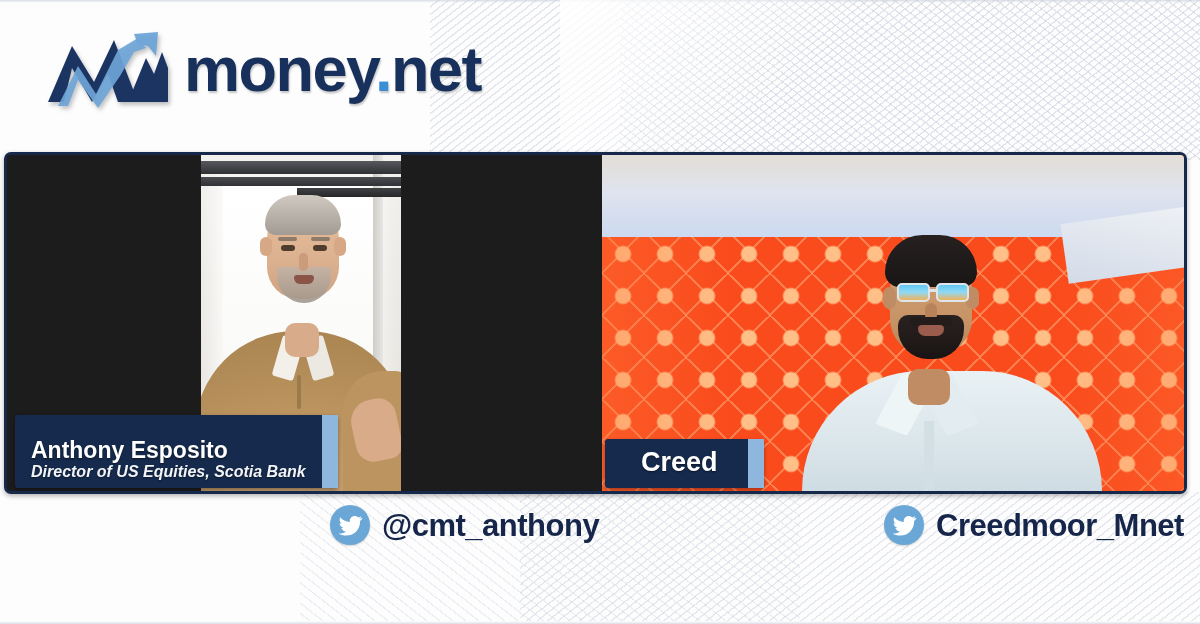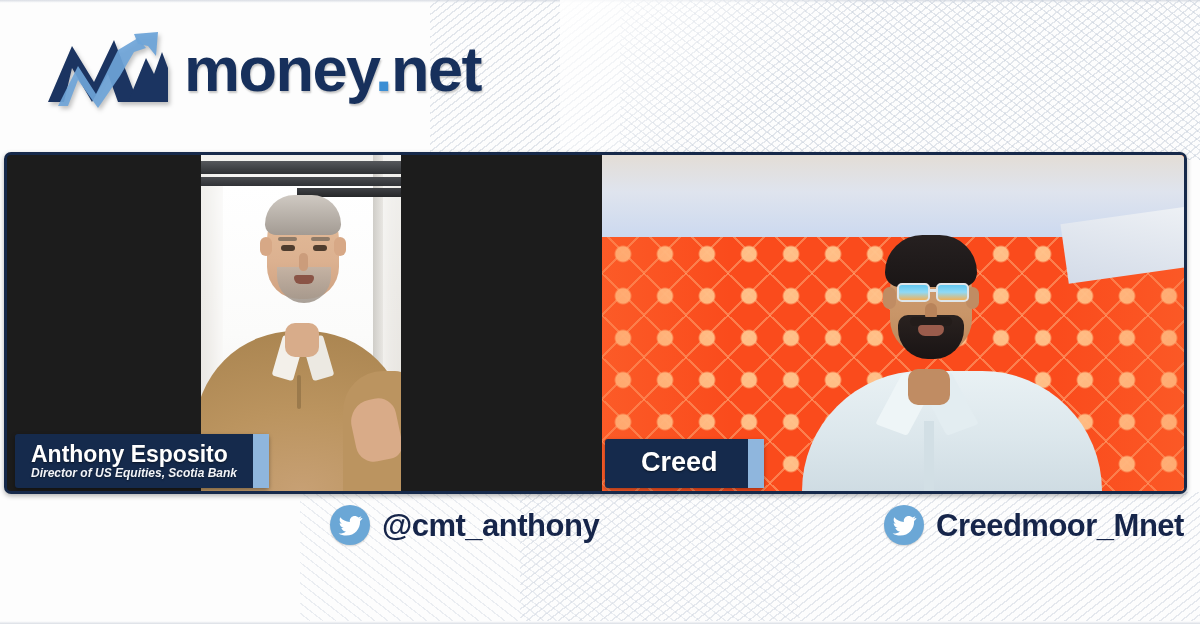--- a/index.html
+++ b/index.html
@@ -190,24 +190,24 @@
     background:#9a5c4c; border-radius:5px 5px 9px 9px; }
   .p2-stache { position:absolute; left:308px; top:162px; width:42px; height:9px;
     background:#231c1a; border-radius:5px; }
 
   
   .lower-third {
     position:absolute; display:flex; align-items:stretch;
     background:#152a4c; border-radius:3px;
     box-shadow:0 2px 4px rgba(0,0,0,.35);
   }
-  .lt-text { padding:8px 16px 7px 16px; display:flex; flex-direction:column; justify-content:center; }
+  .lt-text { padding:23px 16px 7px 16px; display:flex; flex-direction:column; justify-content:center; }
   .lt-name { color:#ffffff; font-size:23px; font-weight:bold; line-height:1.08;
     text-shadow:0 1px 2px rgba(0,0,0,.5); white-space:nowrap; }
-  .lt-title { color:#f2f4f8; font-size:12px; font-weight:bold; font-style:italic;
+  .lt-title { color:#f2f4f8; font-size:16px; font-weight:bold; font-style:italic;
     line-height:1.15; white-space:nowrap; text-shadow:0 1px 2px rgba(0,0,0,.45);text-align:right; }
   .lt-accent { width:16px; background:#8fb6dd; }
 
   #lower-third-left  { left:8px; bottom:3px; }
   #lower-third-right { left:3px; bottom:3px; }
   #lower-third-right .lt-text { padding:9px 30px 11px 36px; }
   #lower-third-right .lt-name { font-size:27px; }
 
   
   .handle { position:absolute; display:flex; align-items:center; gap:12px; }

